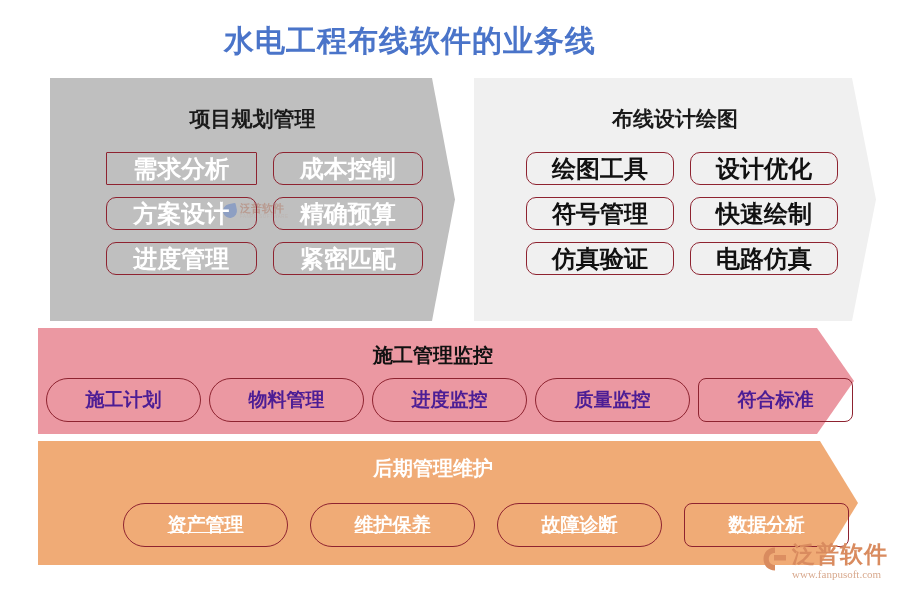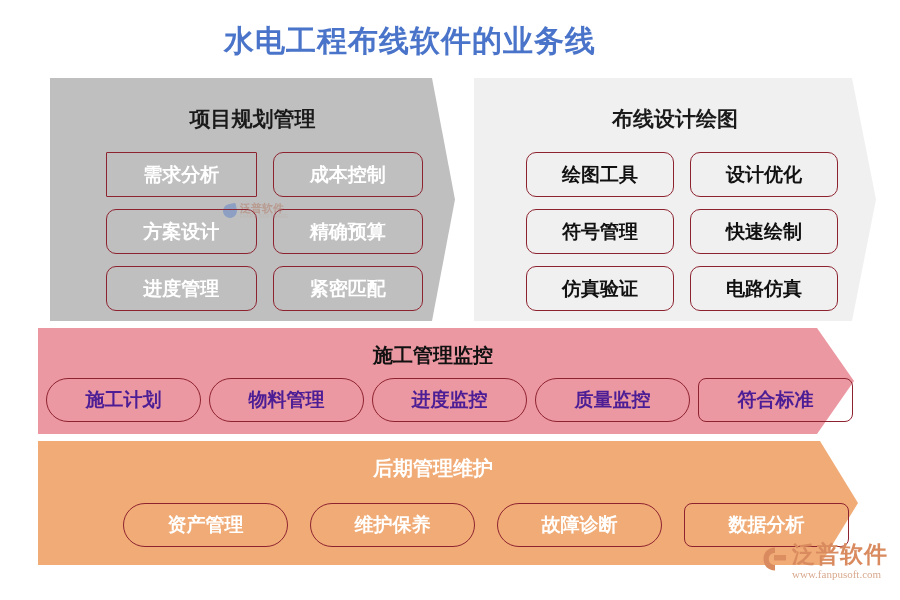--- a/index.html
+++ b/index.html
@@ -88,25 +88,25 @@
   #panel-right .grid {
     padding: 0 38px 0 52px;
   }
 
   .panel-title.dark { color: #1a1a1a; }
 
   
   .chip {
     border: 1.6px solid #8e2330;
     border-radius: 10px;
-    height: 45px;
+    height: 33px;
     display: flex;
     align-items: center;
     justify-content: center;
-    font-size: 19px;
+    font-size: 24px;
     font-weight: bold;
     white-space: nowrap;
     background: transparent;
   }
   .chip.white-text { color: #ffffff; }
   .chip.dark-text  { color: #111111; }
   .chip.square     { border-radius: 1px; }
 
   
   .band {
@@ -171,21 +171,21 @@
     top: 441px;
     width: 820px;
     height: 124px;
     padding-left: 36px;
   }
   #band-orange .pills {
     top: 62px;
     left: 85px;
     gap: 22px;
   }
-  #band-orange .pill { width: 165px; }
+  #band-orange .pill { width: 165px; text-decoration: underline; }
 
   
   .watermark {
     position: absolute;
     left: 223px;
     top: 203px;
     z-index: 2;
     opacity: 0.42;
     display: flex;
     align-items: center;

